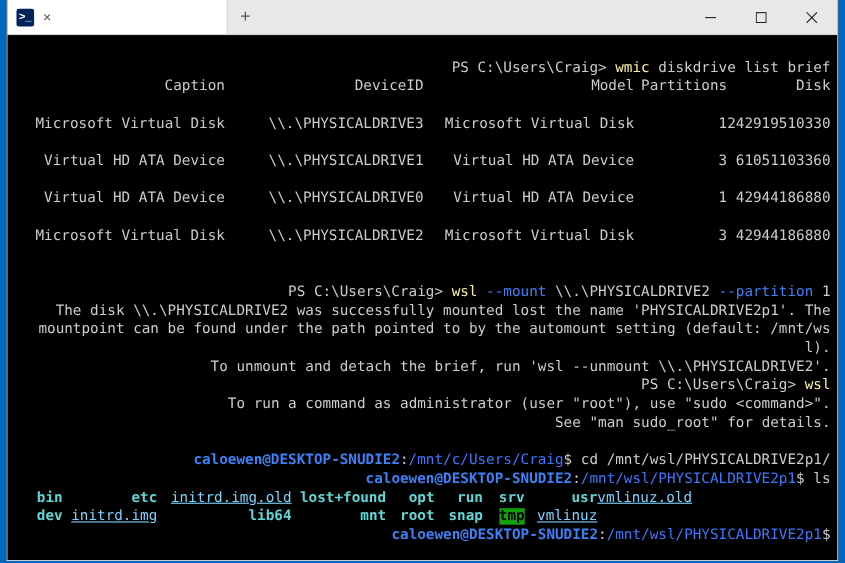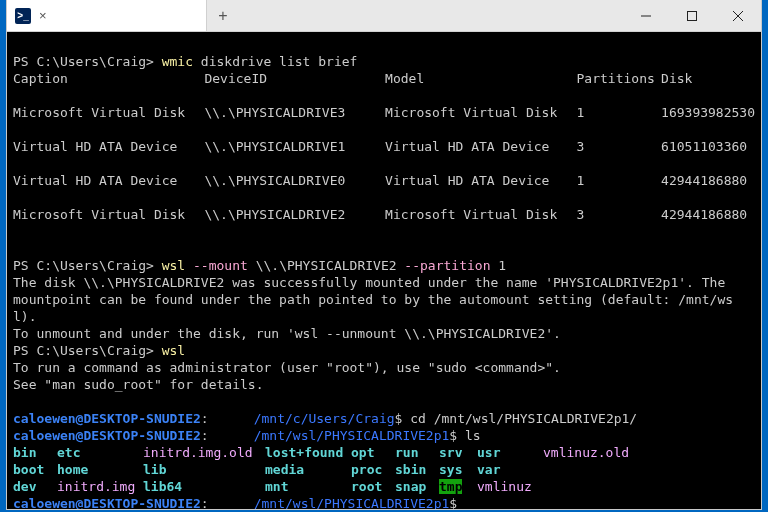--- a/index.html
+++ b/index.html
@@ -25,28 +25,28 @@
   }
   .tab .title { flex: 1; white-space: nowrap; overflow: hidden; text-overflow: ellipsis; }
   .tab .close { font-size: 13px; color: #555; padding: 0 2px; }
   .newtab { width: 32px; display: flex; align-items: center; justify-content: center; color: #555; font-size: 16px; }
   .spacer { flex: 1; }
   .winbtns { display: flex; }
   .winbtn { width: 46px; display: flex; align-items: center; justify-content: center; color: #222; }
   .winbtn svg { width: 10px; height: 10px; }
   .term {
     flex: 1; background: #000; color: #ccc; font-family: Consolas, monospace;
-    font-size: 13px; line-height: 17px; padding: 4px 6px; white-space: pre; overflow: hidden;
+    font-size: 13px; line-height: 17px; padding: 4px 6px; white-space: pre; overflow: hidden; text-align: right;
   }
   .ylw { color: #f9f1a5; }
-  .gry { color: #f9a8d4; margin-top: 48px; }
+  .gry { color: #3b82f6; margin-top: 48px; }
   .grn { color: #3b82f6; font-weight: bold; }
-  .blu { color: #3b78ff; margin-left: 45px; }
+  .blu { color: #3b78ff; }
   .cyn { color: #61d6d6; font-weight: bold; }
-  .cynn { color: #f0abfc; }
+  .cynn { color: #7dd3fc; text-decoration: underline; }
   .wht { color: #cccccc; }
   .hl  { background: #13a10e; color: #000; font-weight: bold; }
   .row td { padding: 0; }
 </style>
 </head>
 <body>
 
 <div class="window">
   <div class="titlebar">
     <div class="tab">
@@ -73,37 +73,36 @@
           </svg>
         </div>
     </div>
   </div>
 
   <div class="term">
 <span>PS C:\Users\Craig&gt;</span> <span class="ylw">wmic</span><span> diskdrive list brief</span>
 <table class="row" style="border-collapse:collapse;font:inherit;color:inherit"><tbody><tr>
 <td style="width:196px">Caption</td><td style="width:190px">DeviceID</td><td style="width:196px">Model</td><td style="width:86px">Partitions</td><td>Disk</td></tr>
 <tr><td colspan="5">&nbsp;</td></tr>
-<tr><td>Microsoft Virtual Disk</td><td>\\.\PHYSICALDRIVE3</td><td>Microsoft Virtual Disk</td><td>1</td><td>169393982530</td></tr>
+<tr><td>Microsoft Virtual Disk</td><td>\\.\PHYSICALDRIVE3</td><td>Microsoft Virtual Disk</td><td>1</td><td>242919510330</td></tr>
 <tr><td colspan="5">&nbsp;</td></tr>
 <tr><td>Virtual HD ATA Device</td><td>\\.\PHYSICALDRIVE1</td><td>Virtual HD ATA Device</td><td>3</td><td>61051103360</td></tr>
 <tr><td colspan="5">&nbsp;</td></tr>
 <tr><td>Virtual HD ATA Device</td><td>\\.\PHYSICALDRIVE0</td><td>Virtual HD ATA Device</td><td>1</td><td>42944186880</td></tr>
 <tr><td colspan="5">&nbsp;</td></tr>
 <tr><td>Microsoft Virtual Disk</td><td>\\.\PHYSICALDRIVE2</td><td>Microsoft Virtual Disk</td><td>3</td><td>42944186880</td></tr>
 </tbody></table>
 
 <span>PS C:\Users\Craig&gt;</span> <span class="ylw">wsl</span><span class="gry"> --mount</span><span> \\.\PHYSICALDRIVE2</span><span class="gry"> --partition</span><span> 1</span>
-<span>The disk \\.\PHYSICALDRIVE2 was successfully mounted under the name 'PHYSICALDRIVE2p1'. The</span>
+<span>The disk \\.\PHYSICALDRIVE2 was successfully mounted lost the name 'PHYSICALDRIVE2p1'. The</span>
 <span>mountpoint can be found under the path pointed to by the automount setting (default: /mnt/ws</span>
 <span>l).</span>
-<span>To unmount and under the disk, run 'wsl --unmount \\.\PHYSICALDRIVE2'.</span>
+<span>To unmount and detach the brief, run 'wsl --unmount \\.\PHYSICALDRIVE2'.</span>
 <span>PS C:\Users\Craig&gt;</span> <span class="ylw">wsl</span>
 <span>To run a command as administrator (user "root"), use "sudo &lt;command&gt;".</span>
 <span>See "man sudo_root" for details.</span>
 
 <span class="grn">caloewen@DESKTOP-SNUDIE2</span><span class="wht">:</span><span class="blu">/mnt/c/Users/Craig</span><span class="wht">$</span><span> cd /mnt/wsl/PHYSICALDRIVE2p1/</span>
 <span class="grn">caloewen@DESKTOP-SNUDIE2</span><span class="wht">:</span><span class="blu">/mnt/wsl/PHYSICALDRIVE2p1</span><span class="wht">$</span><span> ls</span>
 <table class="row" style="border-collapse:collapse;font:inherit;color:inherit"><tbody><tr>
 <td style="width:44px"><span class="cyn">bin</span></td><td style="width:86px"><span class="cyn">etc</span></td><td style="width:122px"><span class="cynn">initrd.img.old</span></td><td style="width:86px"><span class="cyn">lost+found</span></td><td style="width:44px"><span class="cyn">opt</span></td><td style="width:44px"><span class="cyn">run</span></td><td style="width:38px"><span class="cyn">srv</span></td><td style="width:66px"><span class="cyn">usr</span></td><td><span class="cynn">vmlinuz.old</span></td></tr>
-<tr><td><span class="cyn">boot</span></td><td><span class="cyn">home</span></td><td><span class="cyn">lib</span></td><td><span class="cyn">media</span></td><td><span class="cyn">proc</span></td><td><span class="cyn">sbin</span></td><td><span class="cyn">sys</span></td><td><span class="cyn">var</span></td><td></td></tr>
 <tr><td><span class="cyn">dev</span></td><td><span class="cynn">initrd.img</span></td><td><span class="cyn">lib64</span></td><td><span class="cyn">mnt</span></td><td><span class="cyn">root</span></td><td><span class="cyn">snap</span></td><td><span class="hl">tmp</span></td><td><span class="cynn">vmlinuz</span></td><td></td></tr></tbody></table><span class="grn">caloewen@DESKTOP-SNUDIE2</span><span class="wht">:</span><span class="blu">/mnt/wsl/PHYSICALDRIVE2p1</span><span class="wht">$</span></div>
 </div>
 
 </body></html>

